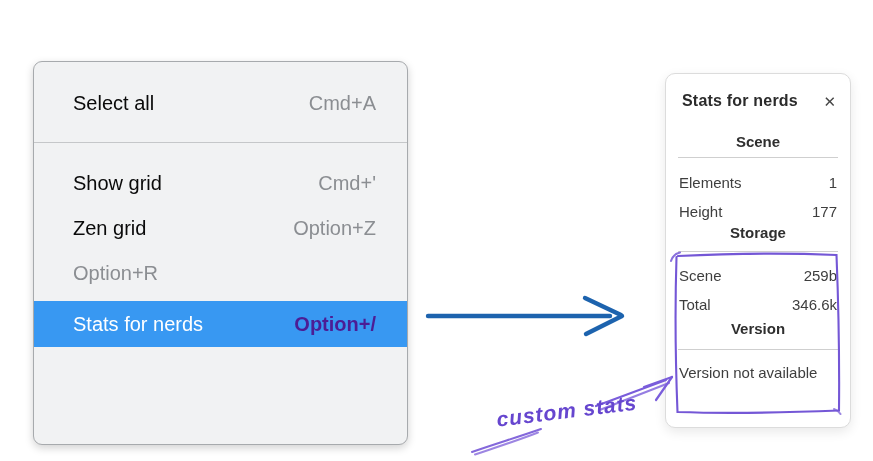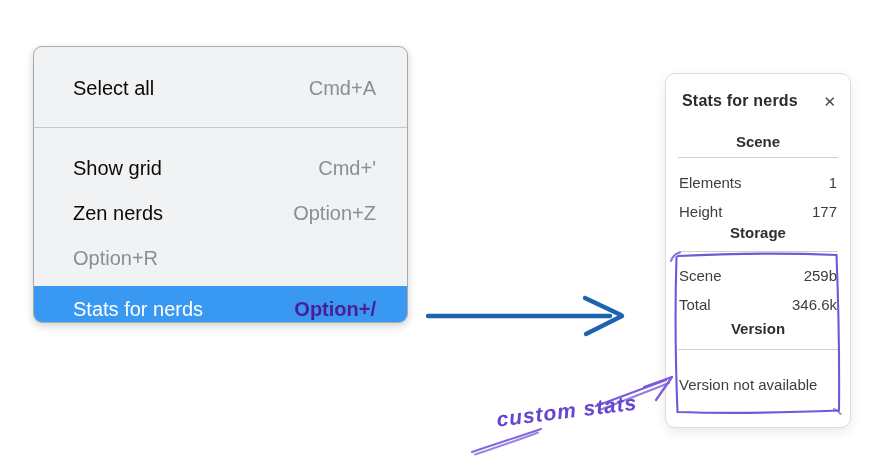--- a/index.html
+++ b/index.html
@@ -9,22 +9,22 @@
     position: relative;
     width: 873px;
     height: 461px;
     background: #ffffff;
     overflow: hidden;
   }
 
   
   .menu {
     position: absolute;
-    left: 33px; top: 46px;
-    width: 375px; height: 277px;
+    left: 33px; top: 61px;
+    width: 375px; height: 384px;
     background: #f1f2f3;
     border: 1px solid #a7aaad;
     border-radius: 9px;
     box-shadow: 0 3px 8px rgba(0,0,0,0.18);
     padding-top: 18px;
     overflow: hidden;
   }
   .menu-row {
     display: flex;
     justify-content: space-between;
@@ -89,21 +89,21 @@
     height: 29px;
     padding: 0 1px;
   }
   .stat-row:first-of-type { }
   .rows-scene .stat-row:first-child { margin-top: 4px; }
   .sec-header.storage { margin-top: 3px; }
   .sec-rule.storage { margin-top: 8px; }
   .rows-storage .stat-row:first-child { margin-top: 3px; }
   .sec-header.version { margin-top: 6px; }
   .sec-rule.version { margin-top: 10px; }
-  .panel-note { margin-top: 24px; line-height: 22px; padding-left: 1px; }
+  .panel-note { margin-top: 12px; line-height: 22px; padding-left: 1px; }
 
   
   .overlay {
     position: absolute;
     left: 0; top: 0;
     pointer-events: none;
   }
   .annotation-text {
     position: absolute;
     left: 496px; top: 398px;
@@ -127,21 +127,21 @@
       <span class="mi-label">Select all</span>
       <span class="mi-shortcut">Cmd+A</span>
     </div>
     <div class="menu-divider"></div>
     <div class="menu-group">
       <div class="menu-row">
         <span class="mi-label">Show grid</span>
         <span class="mi-shortcut">Cmd+'</span>
       </div>
       <div class="menu-row">
-        <span class="mi-label">Zen nerds</span>
+        <span class="mi-label">Zen grid</span>
         <span class="mi-shortcut">Option+Z</span>
       </div>
       <div class="menu-row">
         <span class="mi-shortcut">Option+R</span>
       </div>
       <div class="menu-row highlight">
         <span class="mi-label">Stats for nerds</span>
         <span class="mi-shortcut">Option+/</span>
       </div>
     </div>

